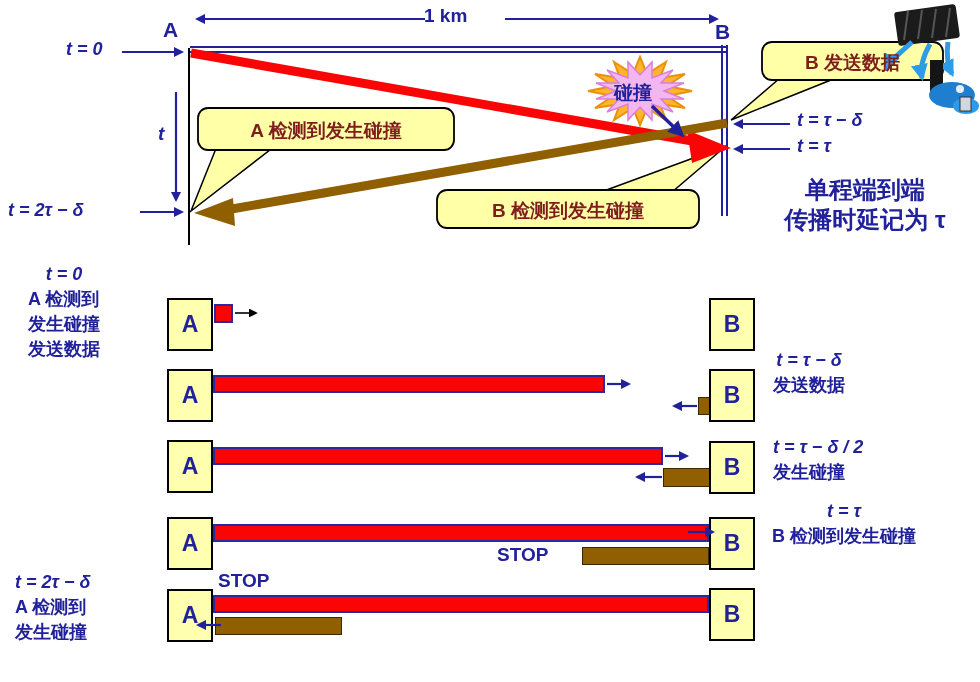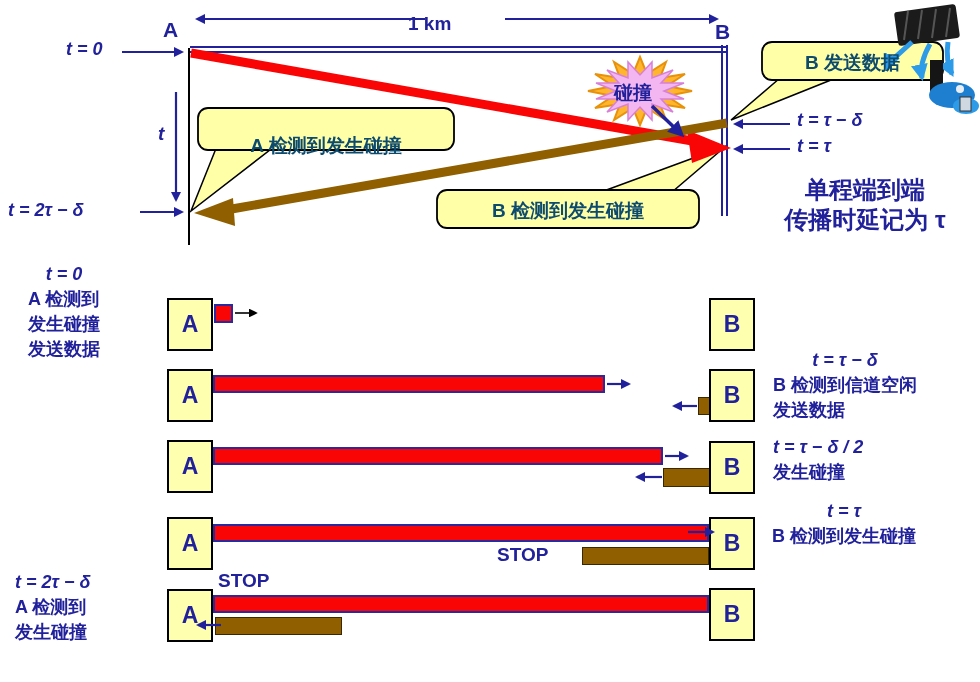--- a/index.html
+++ b/index.html
@@ -8,21 +8,21 @@
   .abs{position:absolute;}
   .txt{color:#21219B;font-weight:bold;white-space:nowrap;z-index:10;}
   .math{font-style:italic;text-align:center;}
   #gfx{position:absolute;left:0;top:0;z-index:5;pointer-events:none;}
   .stn{position:absolute;width:42px;height:49px;background:#FFFFB0;border:2px solid #000;
        display:flex;align-items:center;justify-content:center;
        color:#21219B;font-weight:bold;font-size:23px;z-index:1;}
   .rbar{position:absolute;background:#FA0505;border:2px solid #2A2AA0;box-sizing:border-box;z-index:1;}
   .bbar{position:absolute;background:#8F5F00;border:1px solid #3A2800;box-sizing:border-box;z-index:1;}
   .note{position:absolute;color:#21219B;font-weight:bold;font-size:18px;line-height:25px;z-index:1;white-space:nowrap;}
-  .callout-txt{position:absolute;color:#0c4a6e;font-weight:bold;font-size:19px;text-align:center;z-index:10;white-space:nowrap;}
+  .callout-txt{position:absolute;color:#7f1d1d;font-weight:bold;font-size:19px;text-align:center;z-index:10;white-space:nowrap;}
 </style>
 </head>
 <body>
 
 <div id="stage">
 
   <svg id="gfx" width="980" height="682" viewBox="0 0 980 682">
     <defs>
       <marker id="mnavy" viewBox="0 0 10 10" refX="8" refY="5" markerWidth="4.6" markerHeight="4.6" orient="auto-start-reverse">
         <path d="M0,0 L10,5 L0,10 z" fill="#21219B"></path>
@@ -89,31 +89,31 @@
 
     <line x1="235" y1="313" x2="256" y2="313" stroke="#000" stroke-width="1.6" marker-end="url(#mblack)"></line>
     <line x1="607" y1="384" x2="629" y2="384" stroke="#21219B" stroke-width="2.2" marker-end="url(#mnavy)"></line>
     <line x1="697" y1="406" x2="674" y2="406" stroke="#21219B" stroke-width="2.2" marker-end="url(#mnavy)"></line>
     <line x1="665" y1="456" x2="687" y2="456" stroke="#21219B" stroke-width="2.2" marker-end="url(#mnavy)"></line>
     <line x1="662" y1="477" x2="637" y2="477" stroke="#21219B" stroke-width="2.2" marker-end="url(#mnavy)"></line>
     <line x1="688" y1="532" x2="713" y2="532" stroke="#21219B" stroke-width="2.2" marker-end="url(#mnavy)"></line>
     <line x1="221" y1="625" x2="198" y2="625" stroke="#21219B" stroke-width="2.2" marker-end="url(#mnavy)"></line>
   </svg>
 
-  <div class="abs txt" style="left:408px;top:5px;font-size:19px;margin-top:8px;">1 km</div>
+  <div class="abs txt" style="left:424px;top:5px;font-size:19px;">1 km</div>
   <div class="abs txt" style="left:163px;top:18px;font-size:21px;">A</div>
   <div class="abs txt" style="left:715px;top:20px;font-size:21px;">B</div>
   <div class="abs txt math" style="left:66px;top:39px;font-size:18px;">t = 0</div>
   <div class="abs txt math" style="left:158px;top:123px;font-size:19px;">t</div>
   <div class="abs txt math" style="left:8px;top:200px;font-size:18px;">t = 2τ − δ</div>
   <div class="abs txt math" style="left:797px;top:110px;font-size:18px;">t = τ − δ</div>
   <div class="abs txt math" style="left:797px;top:136px;font-size:18px;">t = τ</div>
   <div class="abs txt" style="left:614px;top:80px;font-size:19px;">碰撞</div>
 
-  <div class="callout-txt" style="left:198px;top:118px;width:256px;margin-top:15px;">A 检测到发生碰撞</div>
+  <div class="callout-txt" style="left:198px;top:118px;width:256px;">A 检测到发生碰撞</div>
   <div class="callout-txt" style="left:762px;top:50px;width:181px;">B 发送数据</div>
   <div class="callout-txt" style="left:437px;top:198px;width:262px;">B 检测到发生碰撞</div>
 
   <div class="abs txt" style="left:745px;top:175px;width:240px;font-size:24px;line-height:30px;text-align:center;">
     <div>单程端到端</div>
     <div>传播时延记为 τ</div>
   </div>
 
   <div class="note" style="left:28px;top:262px;">
     <div class="math">t = 0</div>
@@ -122,21 +122,20 @@
     <div>发送数据</div>
   </div>
   <div class="note" style="left:15px;top:570px;">
     <div class="math">t = 2τ − δ</div>
     <div>A 检测到</div>
     <div>发生碰撞</div>
   </div>
 
   <div class="note" style="left:773px;top:348px;">
     <div class="math">t = τ − δ</div>
-    <div>B 检测到信道空闲</div>
     <div>发送数据</div>
   </div>
   <div class="note" style="left:773px;top:435px;">
     <div class="math">t = τ − δ / 2</div>
     <div>发生碰撞</div>
   </div>
   <div class="note" style="left:772px;top:499px;">
     <div class="math">t = τ</div>
     <div>B 检测到发生碰撞</div>
   </div>

